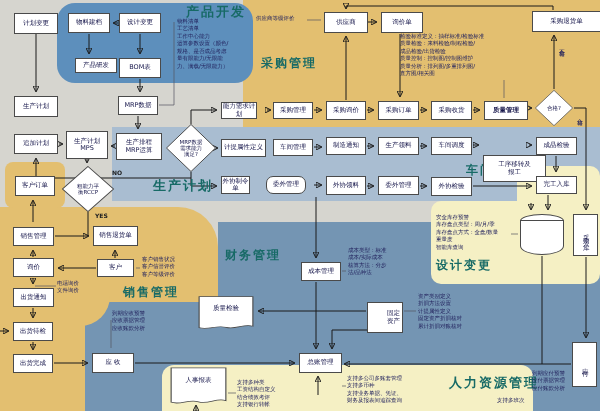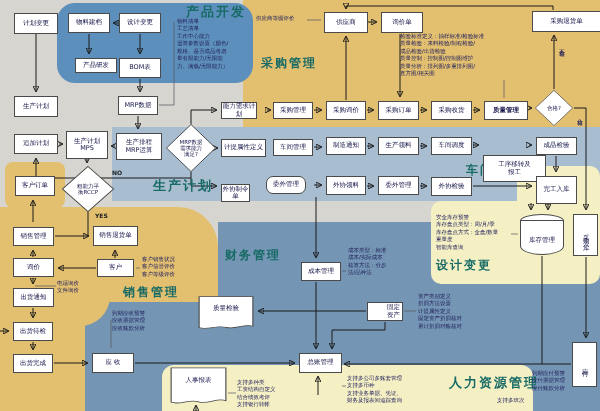--- a/index.html
+++ b/index.html
@@ -166,21 +166,21 @@
       </svg><span>MRP数据
 需求能力
 满足?</span></div>
     <div class="node box" style="left: 15px; top: 176px; width: 40px; height: 20px;">客户订单</div>
     <div class="node diamond" style="left: 62px; top: 166px; width: 52px; height: 46px;"><svg viewBox="0 0 100 100" preserveAspectRatio="none">
         <polygon points="50,1 99,50 50,99 1,50"></polygon>
       </svg><span>粗能力平
 衡RCCP</span></div>
     <div class="node box" style="left: 221px; top: 102px; width: 36px; height: 17px;">能力需求计划</div>
     <div class="node box" style="left: 221px; top: 139px; width: 45px; height: 18px;">计提属性定义</div>
-    <div class="node box" style="left: 221px; top: 176px; width: 29px; height: 18px; margin-top: 8px;">外协制令单</div>
+    <div class="node box" style="left: 221px; top: 176px; width: 29px; height: 18px;">外协制令单</div>
     <div class="node box" style="left: 273px; top: 102px; width: 40px; height: 17px;">采购管理</div>
     <div class="node box" style="left: 273px; top: 139px; width: 40px; height: 17px;">车间管理</div>
     <div class="node box" style="left: 266px; top: 176px; width: 40px; height: 18px; border-radius: 7px;">委外管理</div>
     <div class="node box" style="left: 324px; top: 12px; width: 44px; height: 21px;">供应商</div>
     <div class="node box" style="left: 381px; top: 12px; width: 42px; height: 21px;">询价单</div>
     <div class="node box" style="left: 532px; top: 11px; width: 69px; height: 21px;">采购退货单</div>
     <div class="node box" style="left: 326px; top: 101px; width: 40px; height: 19px;">采购询价</div>
     <div class="node box" style="left: 378px; top: 101px; width: 41px; height: 19px;">采购订单</div>
     <div class="node box" style="left: 431px; top: 101px; width: 41px; height: 19px;">采购收货</div>
     <div class="node box" style="left: 484px; top: 101px; width: 44px; height: 19px; font-weight: bold;">质量管理</div>
@@ -189,39 +189,39 @@
       </svg><span>合格?</span></div>
     <div class="node box" style="left: 326px; top: 137px; width: 40px; height: 18px;">制造通知</div>
     <div class="node box" style="left: 378px; top: 137px; width: 41px; height: 18px;">生产领料</div>
     <div class="node box" style="left: 431px; top: 137px; width: 41px; height: 18px;">车间调度</div>
     <div class="node box" style="left: 483px; top: 131px; width: 63px; height: 27px; margin-top: 24px;">工序移转及
 报工</div>
     <div class="node box" style="left: 536px; top: 137px; width: 41px; height: 18px;">成品检验</div>
     <div class="node box" style="left: 326px; top: 176px; width: 40px; height: 19px;">外协领料</div>
     <div class="node box" style="left: 378px; top: 176px; width: 41px; height: 19px;">委外管理</div>
     <div class="node box" style="left: 431px; top: 177px; width: 41px; height: 19px;">外协检验</div>
-    <div class="node box" style="left: 536px; top: 176px; width: 41px; height: 28px;">完工入库</div>
+    <div class="node box" style="left: 536px; top: 176px; width: 41px; height: 18px;">完工入库</div>
     <div class="node box" style="left: 13px; top: 227px; width: 41px; height: 19px;">销售管理</div>
     <div class="node box" style="left: 93px; top: 226px; width: 45px; height: 20px;">销售退货单</div>
     <div class="node box" style="left: 13px; top: 258px; width: 41px; height: 19px;">询价</div>
     <div class="node box" style="left: 97px; top: 259px; width: 37px; height: 18px;">客户</div>
     <div class="node box" style="left: 13px; top: 288px; width: 41px; height: 19px;">出货通知</div>
     <div class="node box" style="left: 13px; top: 322px; width: 40px; height: 19px;">出货待检</div>
     <div class="node box" style="left: 13px; top: 354px; width: 40px; height: 19px;">出货完成</div>
     <div class="node box" style="left: 92px; top: 353px; width: 42px; height: 20px;">应 收</div>
     <div class="node box" style="left: 301px; top: 262px; width: 40px; height: 19px;">成本管理</div>
     <div class="node doc" style="left: 198px; top: 296px; width: 56px; height: 36px;"><svg viewBox="0 0 100 100" preserveAspectRatio="none">
         <path d="M2,2 H98 V84 C82,76 68,94 50,87 C32,80 18,96 2,88 Z"></path>
       </svg><span>质量检验</span></div>
-    <div class="node box" style="left: 367px; top: 302px; width: 36px; height: 19px; padding-left: 17px;">固定资产</div>
+    <div class="node box" style="left: 367px; top: 302px; width: 36px; height: 31px; padding-left: 17px;">固定资产</div>
     <div class="node box" style="left: 299px; top: 353px; width: 43px; height: 20px;">总账管理</div>
     <div class="node doc" style="left: 170px; top: 367px; width: 57px; height: 40px;"><svg viewBox="0 0 100 100" preserveAspectRatio="none">
         <path d="M2,2 H98 V84 C82,76 68,94 50,87 C32,80 18,96 2,88 Z"></path>
       </svg><span>人事报表</span></div>
-    <div class="node cyl" style="left: 520px; top: 214px; width: 44px; height: 41px;"><span class="cyl-top"></span><span class="cyl-body"></span><span class="cyl-lbl">库存管理</span></div>
+    <div class="node cyl" style="left: 520px; top: 214px; width: 44px; height: 41px;"><span class="cyl-top"></span><span class="cyl-body"></span></div>
     <div class="node vbox" style="left: 573px; top: 214px; width: 25px; height: 42px;">采购入库</div>
     <div class="node vbox" style="left: 572px; top: 342px; width: 25px; height: 45px;">应付</div>
     <div class="note" style="left: 177px; top: 18px;">
       <div class="nl">物料清单</div>
       <div class="nl">工艺清单</div>
       <div class="nl">工作中心能力</div>
       <div class="nl">运算参数设置（颜色/</div>
       <div class="nl">规格、是否成品考虑</div>
       <div class="nl">量有限能力/无限能</div>
       <div class="nl">力、满载/无限能力）</div>

